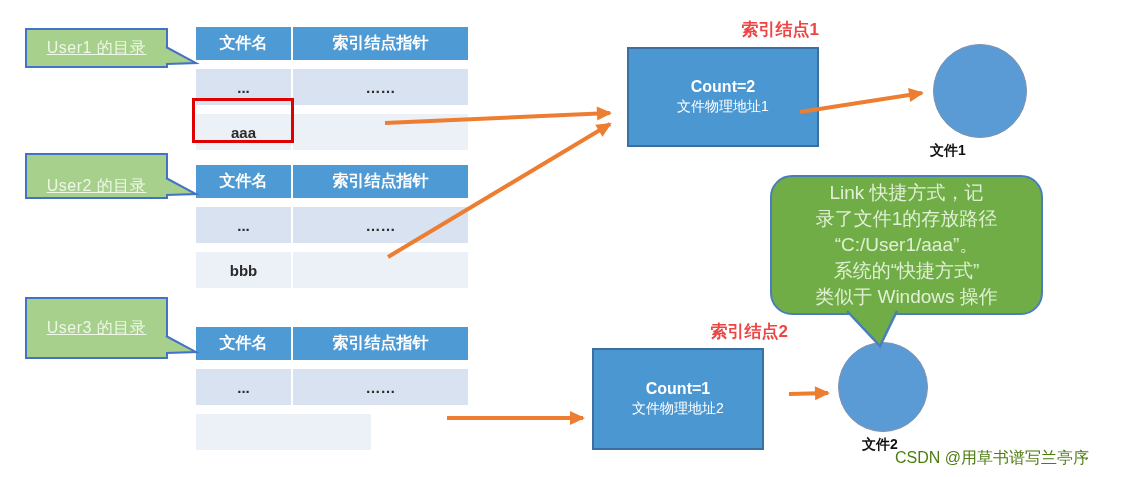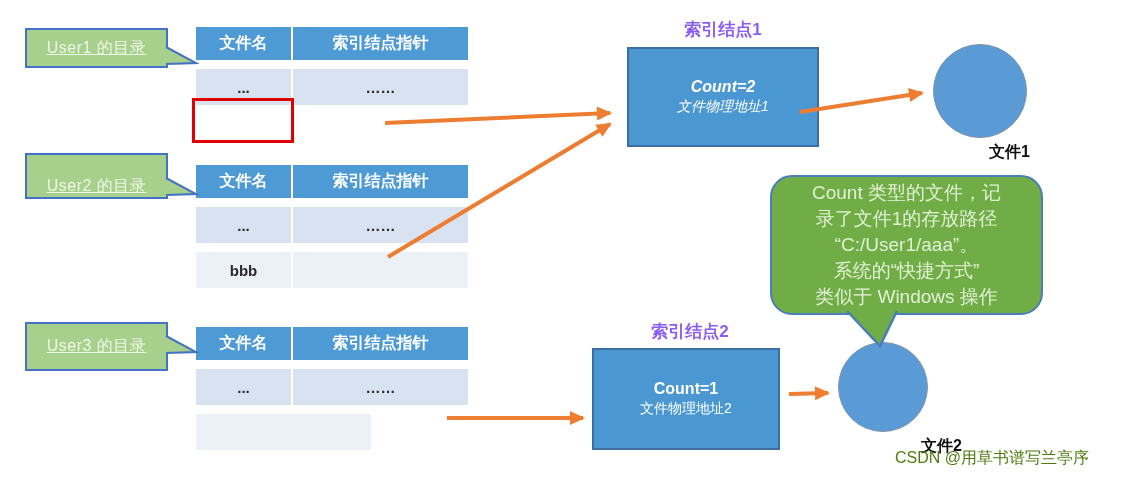--- a/index.html
+++ b/index.html
@@ -18,29 +18,29 @@
   .hcell{background:#4E9AD4;color:#ffffff;font-size:16px;height:33px;}
   .bcell{color:#2b2b2b;font-size:15px;height:36px;}
   .c1{width:95px;}
   .c2{width:175px;}
   .r1 .bcell{background:#D8E2F1;}
   .r2 .bcell{background:#ECF1F8;}
 
   .red-box{position:absolute;left:192px;width:102px;height:45px;border:3px solid #E00000;box-sizing:border-box;}
 
   
-  .inode-title{position:absolute;color:#8b5cf6;font-size:17px;font-weight:600;text-align:center;}
+  .inode-title{position:absolute;color:#ef4444;font-size:17px;font-weight:600;text-align:right;}
   .inode-box{position:absolute;background:#4A97D2;border:2px solid #3C6E9F;box-sizing:border-box;
     color:#ffffff;text-align:center;display:flex;flex-direction:column;justify-content:center;gap:2px;}
   .inode-box .l1{font-size:16px;font-weight:700;}
   .inode-box .l2{font-size:14px;}
 
   
   .fcircle{position:absolute;border-radius:50%;background:#5B9BD5;border:1.5px solid #8093AC;box-sizing:border-box;}
-  .flabel{position:absolute;width:100px;text-align:right;color:#111;font-size:16px;font-weight:600;}
+  .flabel{position:absolute;width:100px;text-align:left;color:#111;font-size:14px;font-weight:600;}
 
   
   .bubble{position:absolute;left:770px;top:175px;width:273px;height:140px;background:#70AD47;
     border:2.5px solid #4A7EBB;border-radius:22px;box-sizing:border-box;
     display:flex;flex-direction:column;justify-content:center;align-items:center;}
   .bubble .bline{color:#E1F0D4;font-size:19px;line-height:26px;white-space:nowrap;}
 
   .watermark{position:absolute;left:895px;top:448px;width:248px;color:#4d7c0f;font-size:16px;white-space:nowrap;}
 
   svg.overlay{position:absolute;left:0;top:0;pointer-events:none;}
@@ -49,32 +49,36 @@
 <body>
 
 <div id="canvas">
 
   <div class="dir-label" style="top:28px;height:40px;">
     <span>User1 的目录</span>
   </div>
   <div class="dir-label" style="top:153px;height:46px;align-items:flex-end;">
     <span>User2 的目录</span>
   </div>
-  <div class="dir-label" style="top:322px;height:49px;">
+  <div class="dir-label" style="top:297px;height:62px;">
     <span>User3 的目录</span>
   </div>
 
   <div class="dtable" style="top:27px;">
     <div class="trow">
       <div class="cell hcell c1">文件名</div>
       <div class="cell hcell c2">索引结点指针</div>
     </div>
     <div class="trow r1">
       <div class="cell bcell c1">...</div>
       <div class="cell bcell c2">……</div>
+    </div>
+    <div class="trow r2">
+      <div class="cell bcell c1">aaa</div>
+      <div class="cell bcell c2"></div>
     </div>
   </div>
   <div class="red-box" style="top:98px;"></div>
 
   <div class="dtable" style="top:165px;">
     <div class="trow">
       <div class="cell hcell c1">文件名</div>
       <div class="cell hcell c2">索引结点指针</div>
     </div>
     <div class="trow r1">
@@ -95,39 +99,39 @@
     <div class="trow r1">
       <div class="cell bcell c1">...</div>
       <div class="cell bcell c2">……</div>
     </div>
     <div class="trow r2">
       <div class="cell bcell c2"></div>
     </div>
   </div>
 
   <div class="inode-title" style="left:627px;top:18px;width:192px;">索引结点1</div>
-  <div class="inode-box" style="left:627px;top:47px;width:192px;height:100px;font-style:italic;">
+  <div class="inode-box" style="left:627px;top:47px;width:192px;height:100px;">
     <div class="l1">Count=2</div>
     <div class="l2">文件物理地址1</div>
   </div>
 
   <div class="inode-title" style="left:592px;top:320px;width:196px;">索引结点2</div>
-  <div class="inode-box" style="left:592px;top:348px;width:188px;height:102px;">
+  <div class="inode-box" style="left:592px;top:348px;width:172px;height:102px;">
     <div class="l1">Count=1</div>
     <div class="l2">文件物理地址2</div>
   </div>
 
   <div class="fcircle" style="left:933px;top:44px;width:94px;height:94px;"></div>
   <div class="flabel" style="left:930px;top:142px;">文件1</div>
 
   <div class="fcircle" style="left:838px;top:342px;width:90px;height:90px;"></div>
   <div class="flabel" style="left:862px;top:436px;">文件2</div>
 
   <div class="bubble">
-    <div class="bline">Count 类型的文件，记</div>
+    <div class="bline">Link 快捷方式，记</div>
     <div class="bline">录了文件1的存放路径</div>
     <div class="bline">“C:/User1/aaa”。</div>
     <div class="bline">系统的“快捷方式”</div>
     <div class="bline">类似于 Windows 操作</div>
   </div>
 
   <div class="watermark">CSDN @用草书谱写兰亭序</div>
 
   <svg class="overlay" width="1143" height="477" viewBox="0 0 1143 477">
     <defs>

